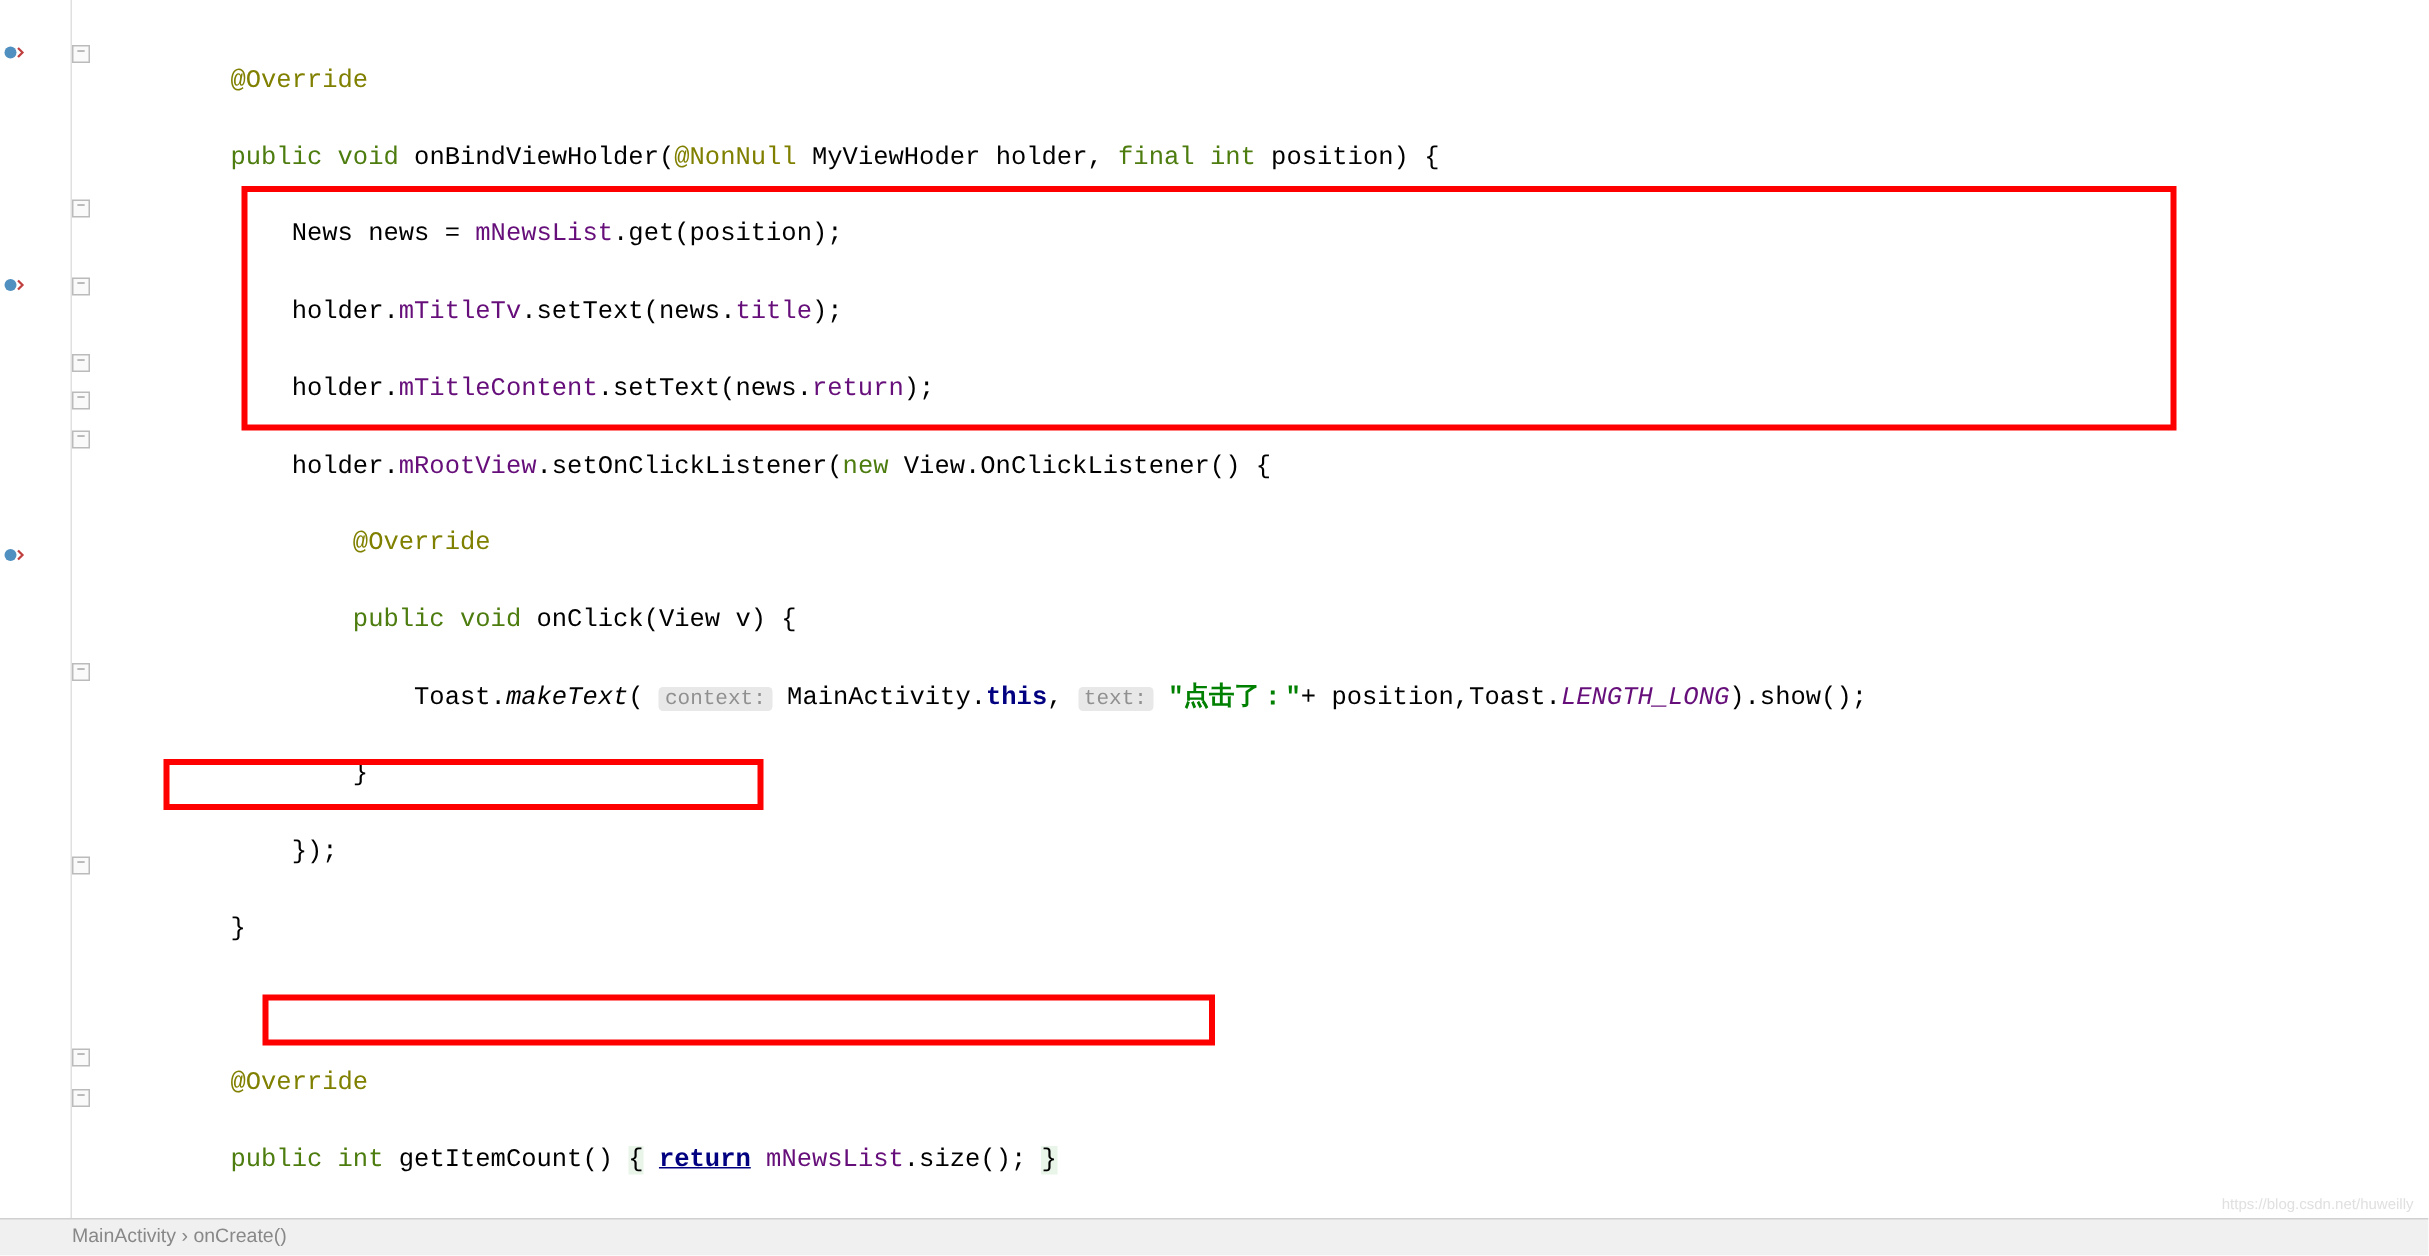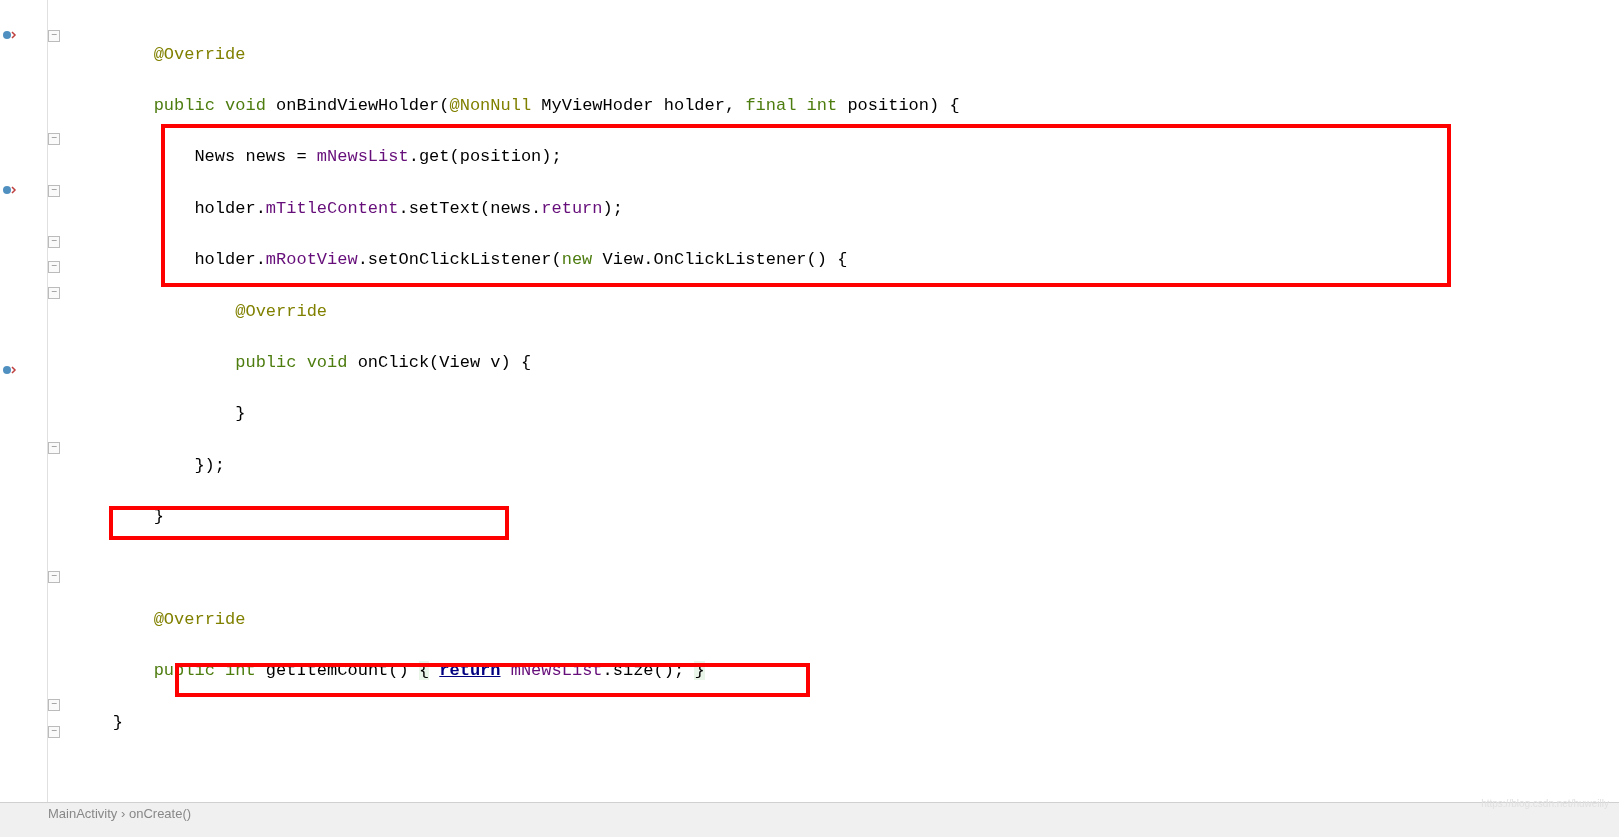--- a/index.html
+++ b/index.html
@@ -79,21 +79,21 @@
       padding: 0 4px;
       border-radius: 3px;
       font-size: 14px;
     }
     .hl-block { background: #e8f5e8; }
     .breadcrumb {
       position: absolute;
       bottom: 0;
       left: 0;
       right: 0;
-      height: 35px;
+      height: 25px;
       background: #f0f0f0;
       border-top: 1px solid #d0d0d0;
       padding: 3px 48px;
       font-size: 13px;
       color: #888;
       font-family: sans-serif;
     }
     .watermark {
       position: absolute;
       right: 10px;
@@ -137,24 +137,26 @@
     <div class="fold-icon" style="top:287px">−</div>
     <div class="fold-icon" style="top:442px">−</div>
     <div class="fold-icon" style="top:571px">−</div>
     <div class="fold-icon" style="top:699px">−</div>
     <div class="fold-icon" style="top:726px">−</div>
   </div>
   <div class="code-area">
 <span class="line">        <span class="kw-annotation">@Override</span></span>
 <span class="line">        <span class="kw-modifier">public</span> <span class="kw-modifier">void</span> <span>onBindViewHolder</span>(<span class="kw-annotation">@NonNull</span> <span>MyViewHoder</span> <span>holder</span>, <span class="kw-modifier">final</span> <span class="kw-modifier">int</span> <span>position</span>) {</span>
 <span class="line">            <span>News</span> <span>news</span> = <span class="field-purple">mNewsList</span><span>.get(position);</span></span>
+<span class="line">            <span>holder.</span><span class="field-purple">mTitleTv</span><span>.setText(news.</span><span class="field-purple">title</span><span>);</span></span>
 <span class="line">            <span>holder.</span><span class="field-purple">mTitleContent</span><span>.setText(news.</span><span class="field-purple">return</span><span>);</span></span>
 <span class="line">            <span>holder.</span><span class="field-purple">mRootView</span><span>.setOnClickListener(</span><span class="kw-modifier">new</span><span> View.OnClickListener() {</span></span>
 <span class="line">                <span class="kw-annotation">@Override</span></span>
 <span class="line">                <span class="kw-modifier">public</span> <span class="kw-modifier">void</span> <span>onClick</span><span>(View v) {</span></span>
+<span class="line">                    <span>Toast.</span><span class="static-italic">makeText</span>( <span class="param-hint">context:</span><span> MainActivity.</span><span class="kw-this">this</span>, <span class="param-hint">text:</span><span class="string"> "点击了："</span><span>+ position,Toast.</span><span class="italic-purple">LENGTH_LONG</span><span>).show();</span></span>
 <span class="line">                <span>}</span></span>
 <span class="line">            <span>});</span></span>
 <span class="line">        <span>}</span></span>
 <span class="line"></span>
 <span class="line">        <span class="kw-annotation">@Override</span></span>
 <span class="line">        <span class="kw-modifier">public</span> <span class="kw-modifier">int</span> <span>getItemCount</span><span>() </span><span class="hl-block">{</span> <span class="kw-flow">return</span> <span class="field-purple">mNewsList</span><span>.size(); </span><span class="hl-block">}</span></span>
 <span class="line">    <span>}</span></span>
 
 
 

